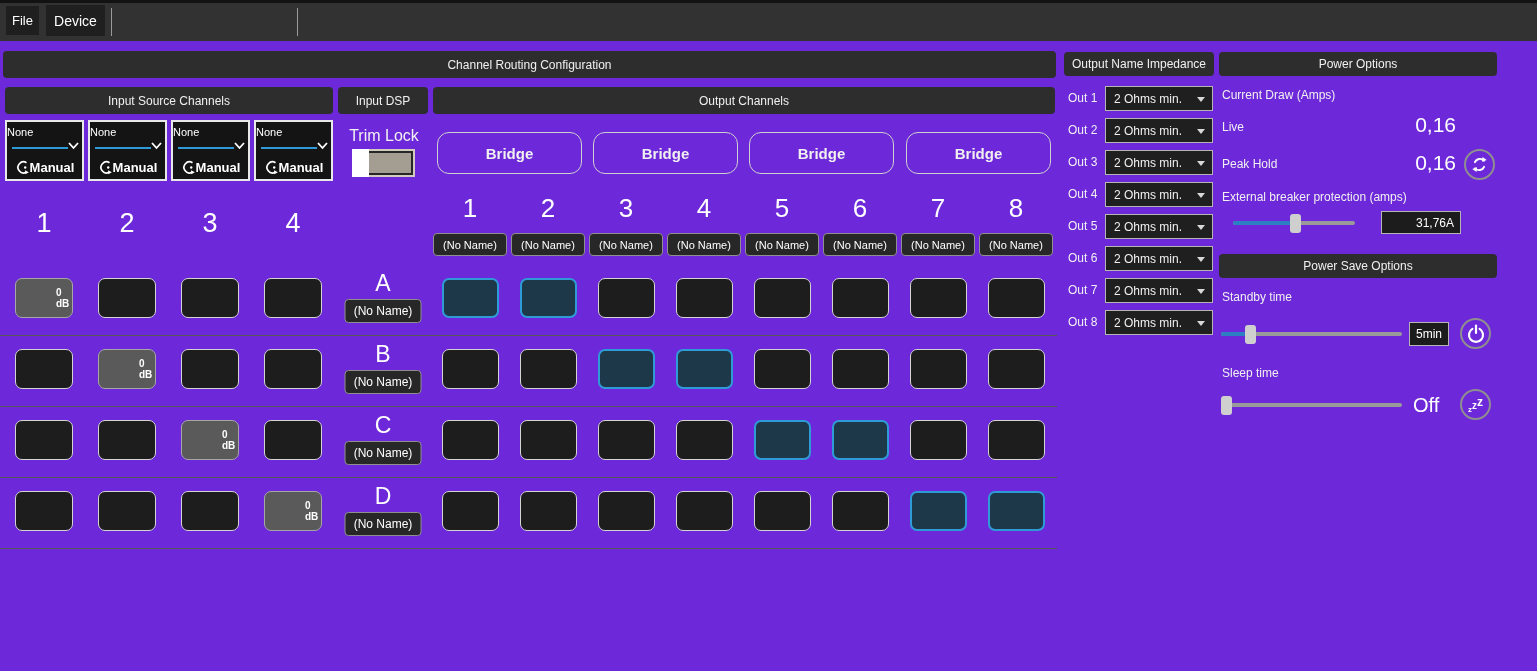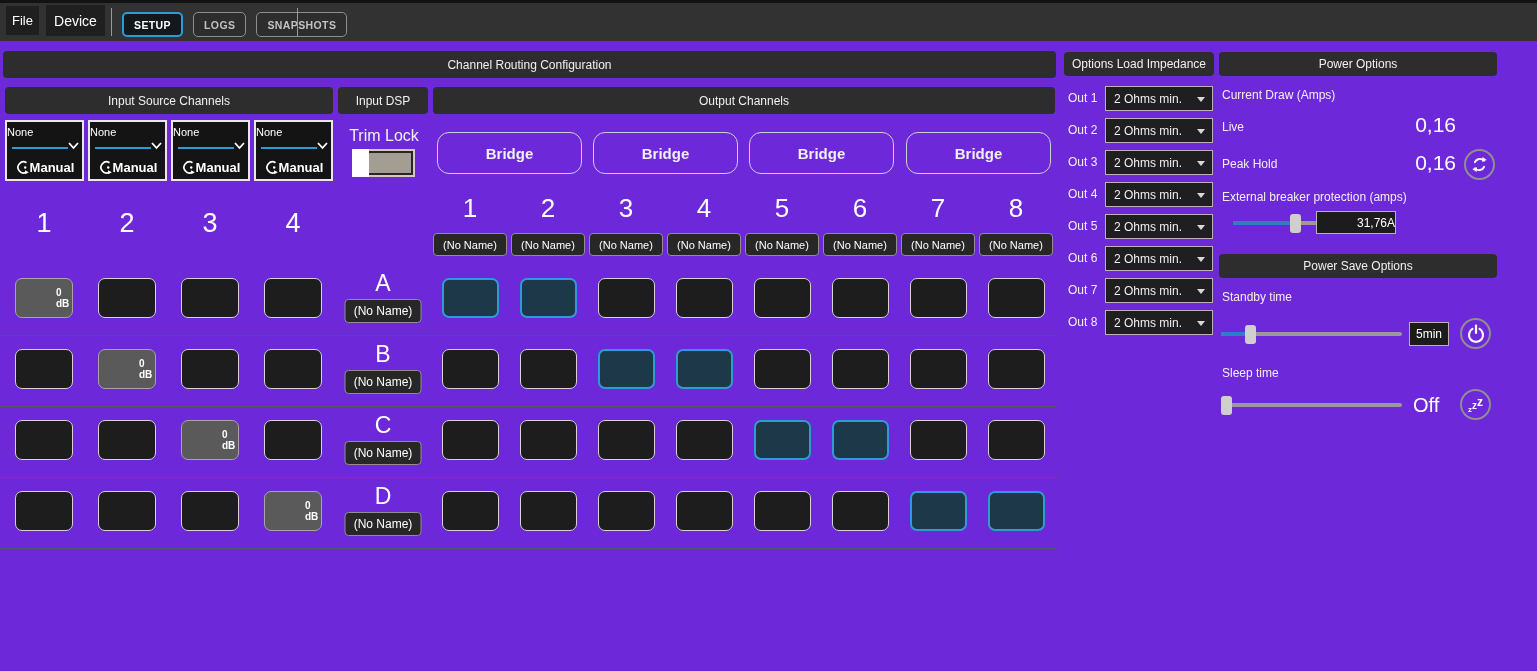--- a/index.html
+++ b/index.html
@@ -71,25 +71,20 @@
 </head>
 <body>
 
 <div class="stage">
   <div class="topstrip"></div>
 
   <div class="topbar">
     <div class="menu-btn" style="left:6px;top:3px;width:33px;height:29px;font-size:13px;">File</div>
     <div class="menu-btn" style="left:46px;top:2px;width:59px;height:31px;font-size:14px;">Device</div>
     <div class="vsep" style="left:111px;"></div>
-    <div class="tabs" id="tabbar">
-        <div class="tab active" style="position: relative;">SETUP</div>
-        <div class="tab" style="position: relative;">LOGS</div>
-        <div class="tab" style="position: relative;">SNAPSHOTS</div>
-      </div>
     <div class="vsep" style="left:297px;"></div>
   </div>
 
   <div class="hdr" style="left:3px;top:51px;width:1053px;height:27px;">Channel Routing Configuration</div>
   <div class="hdr" style="left:5px;top:87px;width:328px;height:27px;">Input Source Channels</div>
   <div class="hdr" style="left:338px;top:87px;width:90px;height:27px;">Input DSP</div>
   <div class="hdr" style="left:433px;top:87px;width:622px;height:27px;">Output Channels</div>
 
   <div id="src-boxes">
       <div class="src-box" style="left: 5px;">
@@ -248,21 +243,21 @@
       <div class="cell" style="left: 520px; top: 491px;"></div>
       <div class="cell" style="left: 598px; top: 491px;"></div>
       <div class="cell" style="left: 676px; top: 491px;"></div>
       <div class="cell" style="left: 754px; top: 491px;"></div>
       <div class="cell" style="left: 832px; top: 491px;"></div>
       <div class="cell active-out" style="left: 910px; top: 491px;"></div>
       <div class="cell active-out" style="left: 988px; top: 491px;"></div>
       <div class="row-sep" style="top: 548px;"></div>
     </div>
 
-  <div class="hdr" style="left:1064px;top:52px;width:150px;height:24px;">Options Load Impedance</div>
+  <div class="hdr" style="left:1064px;top:52px;width:150px;height:24px;">Output Name Impedance</div>
   <div id="imp-rows">
       <div class="out-label" style="left: 1068px; top: 91px;">Out 1</div>
       <div class="imp-select" style="left: 1105px; top: 86px;">2 Ohms min.<div class="imp-caret"></div></div>
       <div class="out-label" style="left: 1068px; top: 123px;">Out 2</div>
       <div class="imp-select" style="left: 1105px; top: 118px;">2 Ohms min.<div class="imp-caret"></div></div>
       <div class="out-label" style="left: 1068px; top: 155px;">Out 3</div>
       <div class="imp-select" style="left: 1105px; top: 150px;">2 Ohms min.<div class="imp-caret"></div></div>
       <div class="out-label" style="left: 1068px; top: 187px;">Out 4</div>
       <div class="imp-select" style="left: 1105px; top: 182px;">2 Ohms min.<div class="imp-caret"></div></div>
       <div class="out-label" style="left: 1068px; top: 219px;">Out 5</div>
@@ -288,21 +283,21 @@
         <path d="M15.8 13.4 a5.6 5.6 0 0 1 -9.4 1.6"></path>
       </g>
       <polygon fill="#ffffff" points="14.2,3.2 18.6,6.2 13.6,8.2"></polygon>
       <polygon fill="#ffffff" points="7.8,18.8 3.4,15.8 8.4,13.8"></polygon>
     </svg>
   </div>
   <div class="plabel" style="left:1222px;top:190px;">External breaker protection (amps)</div>
   <div class="slider-track" style="left:1233px;top:221px;width:122px;"></div>
   <div class="slider-fill" style="left:1233px;top:221px;width:62px;"></div>
   <div class="slider-thumb" style="left:1290px;top:214px;"></div>
-  <div class="value-box" style="left:1316px;top:211px;width:80px;height:23px;justify-content:flex-end;padding-right:0;">31,76A</div>
+  <div class="value-box" style="left:1381px;top:211px;width:80px;height:23px;justify-content:flex-end;padding-right:6px;">31,76A</div>
 
   <div class="hdr" style="left:1219px;top:254px;width:278px;height:24px;">Power Save Options</div>
   <div class="plabel" style="left:1222px;top:290px;">Standby time</div>
   <div class="slider-track" style="left:1221px;top:332px;width:181px;"></div>
   <div class="slider-fill" style="left:1221px;top:332px;width:29px;"></div>
   <div class="slider-thumb" style="left:1245px;top:325px;"></div>
   <div class="value-box" style="left:1409px;top:322px;width:40px;height:24px;justify-content:center;">5min</div>
   <div class="icon-circle" style="left:1460px;top:318px;">
     <svg width="20" height="20" viewBox="0 0 20 20">
       <path d="M6.4 4.9 a7 7 0 1 0 7.2 0" fill="none" stroke="#ffffff" stroke-width="2.2" stroke-linecap="round"></path>

